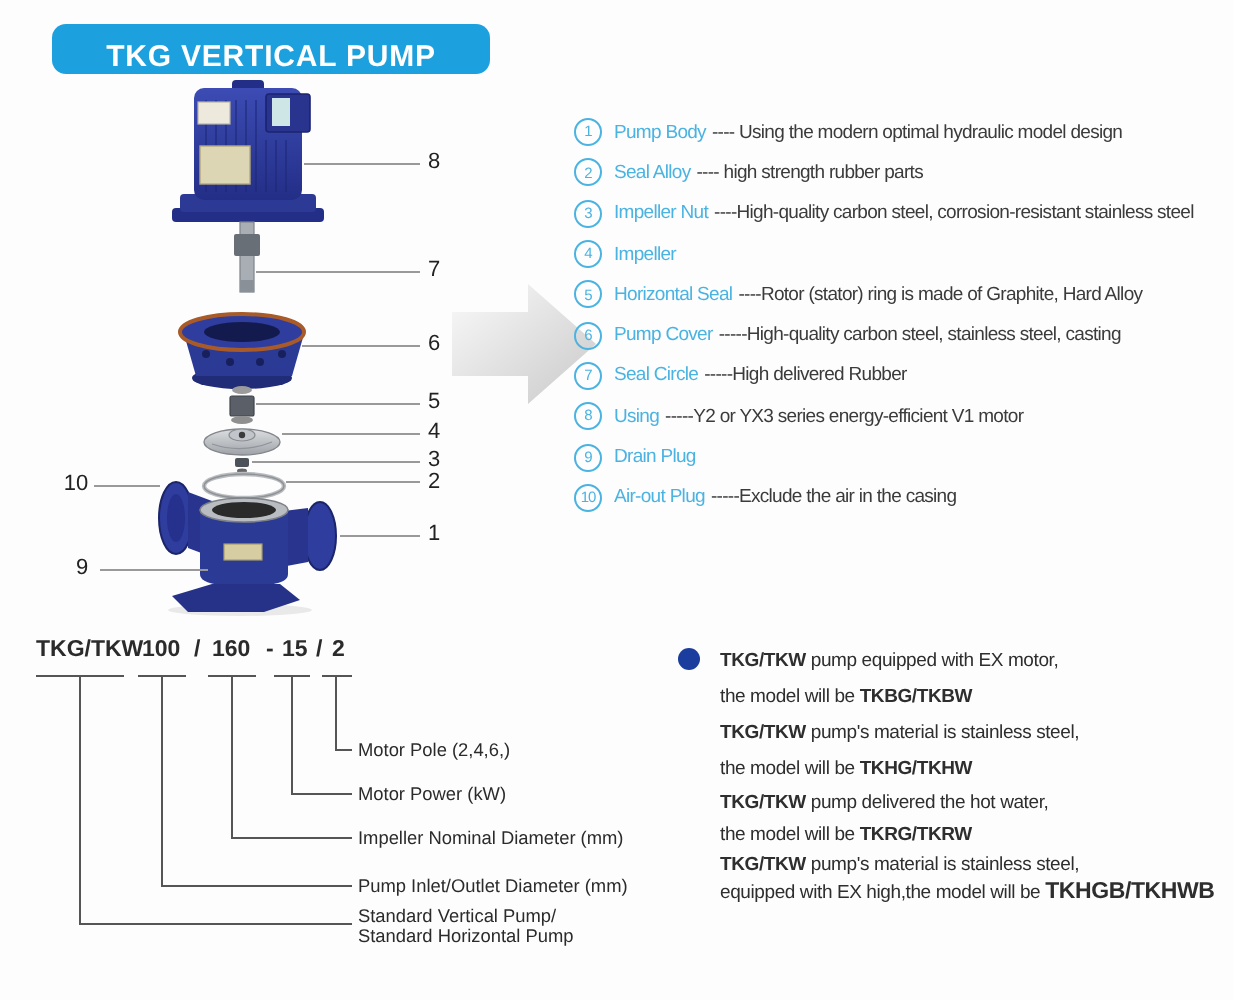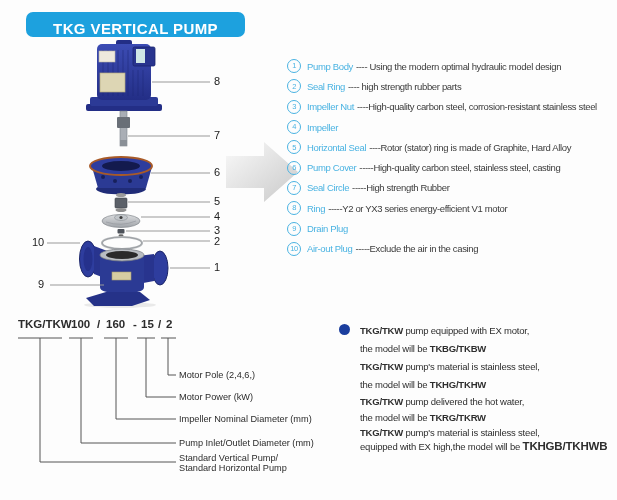--- a/index.html
+++ b/index.html
@@ -186,21 +186,21 @@
   </svg>
 
   <div class="parts">
     <div class="part-item">
       <span class="pnum">1</span>
       <span class="pname">Pump Body</span>
       <span class="pdesc"> ---- Using the modern optimal hydraulic model design</span>
     </div>
     <div class="part-item">
       <span class="pnum">2</span>
-      <span class="pname">Seal Ring</span>
+      <span class="pname">Seal Alloy</span>
       <span class="pdesc"> ---- high strength rubber parts</span>
     </div>
     <div class="part-item">
       <span class="pnum">3</span>
       <span class="pname">Impeller Nut</span>
       <span class="pdesc"> ----High-quality carbon steel, corrosion-resistant stainless steel</span>
     </div>
     <div class="part-item">
       <span class="pnum">4</span>
       <span class="pname">Impeller</span>
@@ -211,25 +211,25 @@
       <span class="pdesc"> ----Rotor (stator) ring is made of Graphite, Hard Alloy</span>
     </div>
     <div class="part-item">
       <span class="pnum">6</span>
       <span class="pname">Pump Cover</span>
       <span class="pdesc"> -----High-quality carbon steel, stainless steel, casting</span>
     </div>
     <div class="part-item">
       <span class="pnum">7</span>
       <span class="pname">Seal Circle</span>
-      <span class="pdesc"> -----High strength Rubber</span>
+      <span class="pdesc"> -----High delivered Rubber</span>
     </div>
     <div class="part-item">
       <span class="pnum">8</span>
-      <span class="pname">Ring</span>
+      <span class="pname">Using</span>
       <span class="pdesc"> -----Y2 or YX3 series energy-efficient V1 motor</span>
     </div>
     <div class="part-item">
       <span class="pnum">9</span>
       <span class="pname">Drain Plug</span>
     </div>
     <div class="part-item">
       <span class="pnum">10</span>
       <span class="pname">Air-out Plug</span>
       <span class="pdesc"> -----Exclude the air in the casing</span>

